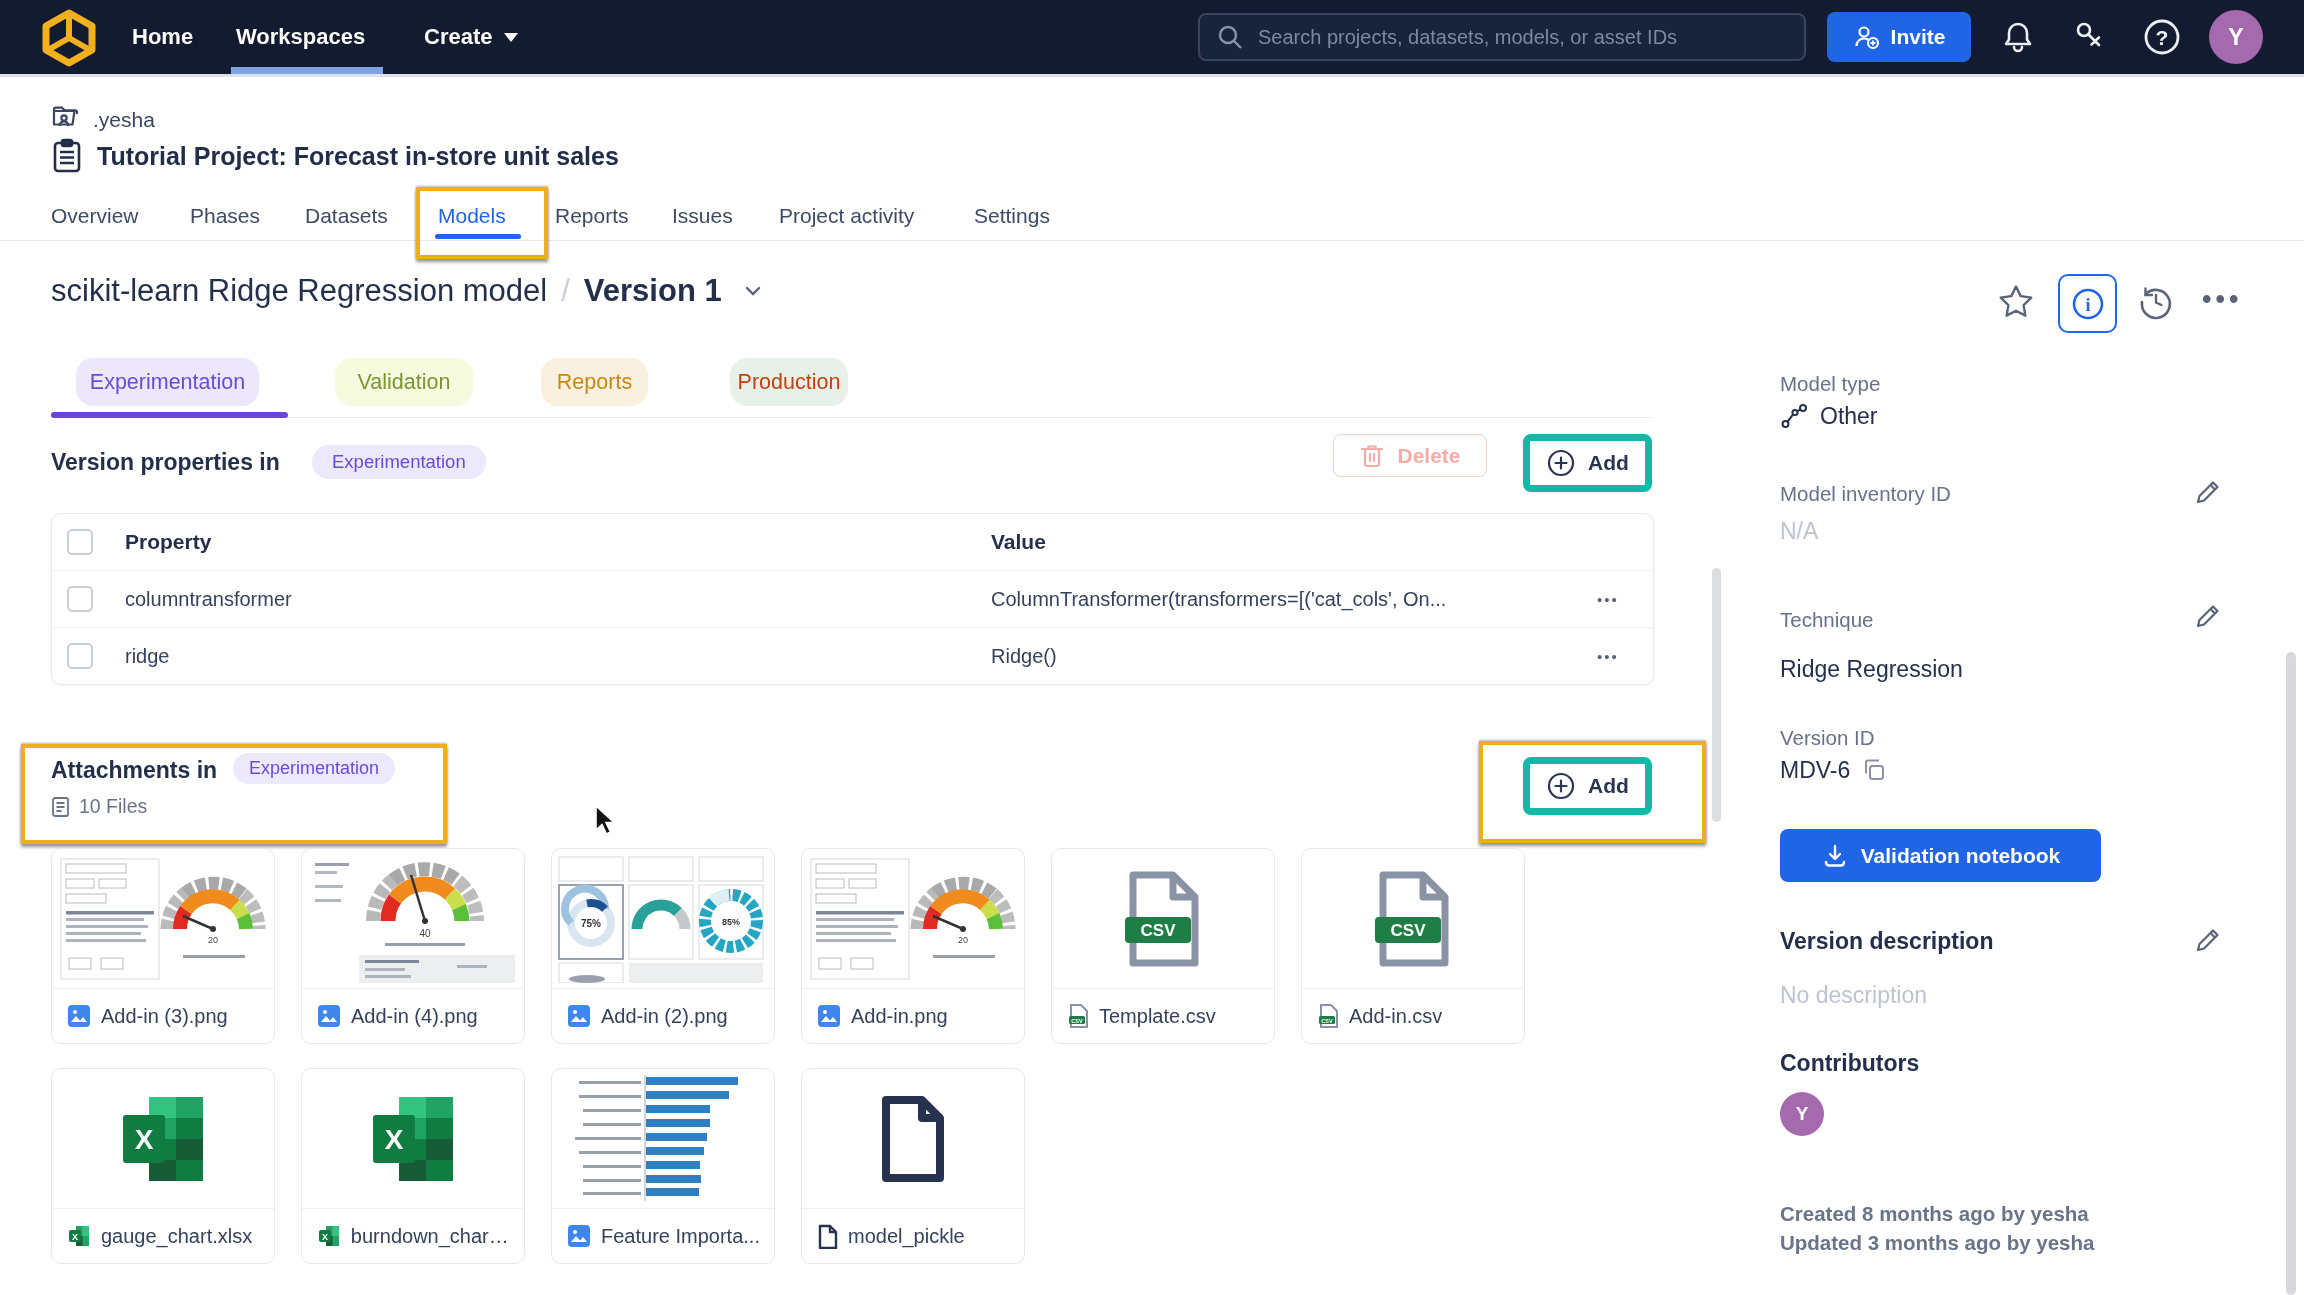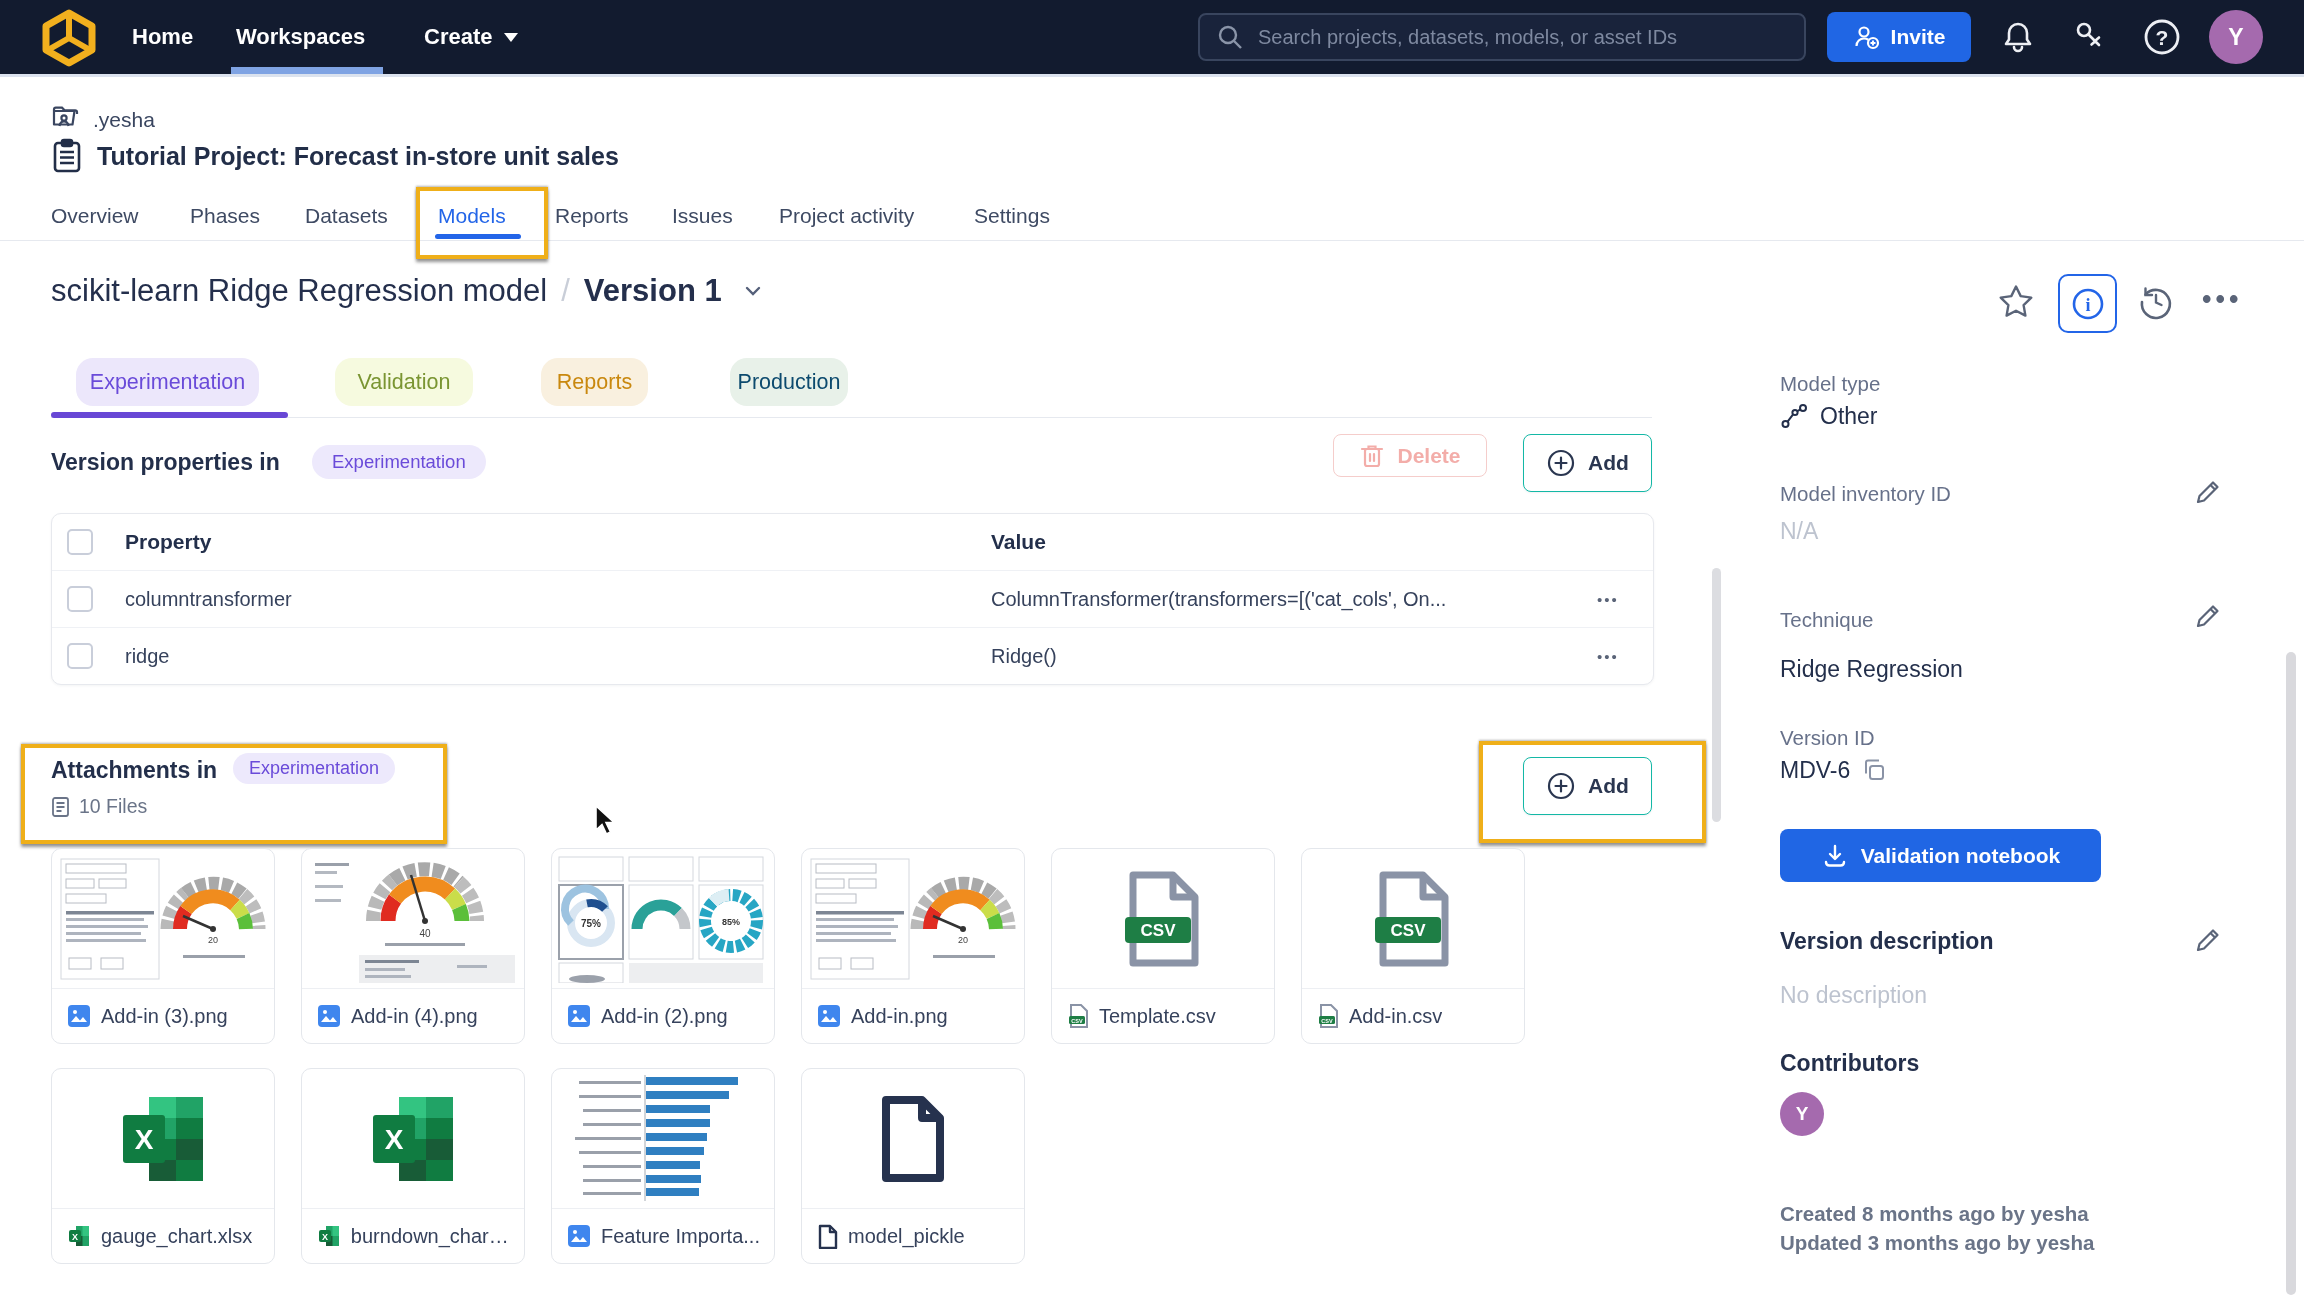--- a/index.html
+++ b/index.html
@@ -41,31 +41,31 @@
   .iconbtn{display:flex;align-items:center;justify-content:center;cursor:pointer}
   .infobox{left:2058px;top:274px;width:55px;height:55px;border:2px solid #2365E8;border-radius:10px}
   .moredots{font-size:27px;letter-spacing:4px;color:#5A6478;font-weight:700}
 
   
   .stage{top:358px;height:48px;border-radius:17px;display:flex;align-items:center;justify-content:center;
          font-size:21.5px;font-weight:500;cursor:pointer}
   .st-exp{left:76px;width:183px;background:#ECE7FB;color:#6A4BD9}
   .st-val{left:335px;width:138px;background:#F6FADF;color:#7A9532}
   .st-stg{left:541px;width:107px;background:#F9F0DF;color:#C9880F}
-  .st-prd{left:730px;width:118px;background:#E8F1E9;color:#0c4a6e}
+  .st-prd{left:730px;width:118px;background:#E8F1E9;color:#c2410c}
   .stage-underline{left:51px;top:412px;width:237px;height:6px;background:#6847D5;border-radius:3px}
   .stage-divider{left:51px;top:417px;width:1601px;height:1px;background:#E6E9EF}
 
   
   .sect-h{font-size:23px;font-weight:700;color:#232F4B}
   .badge{height:34px;padding:0 20px;border-radius:17px;background:#EDE9FC;color:#6A4BD9;font-size:18.5px;
          display:flex;align-items:center}
   .btn{border-radius:8px;display:flex;align-items:center;justify-content:center;gap:12px;
        font-size:21px;font-weight:600;box-sizing:border-box;cursor:pointer}
-  .btn-outline{background:#fff;border:1px solid #14b8a6;color:#2A3650;box-shadow:0 1px 2px rgba(20,30,60,.06)}
+  .btn-outline{background:#fff;border:7px solid #14b8a6;color:#2A3650;box-shadow:0 1px 2px rgba(20,30,60,.06)}
   .btn-danger{background:#fff;border:1px solid #F5CDCB;color:#F3ADA9}
   .btn-primary{background:#2066E4;color:#fff}
 
   
   .ptable{left:51px;top:513px;width:1601px;border:1px solid #E7E9EE;border-radius:10px;background:#fff;
           box-shadow:0 1px 3px rgba(20,30,60,.05);overflow:hidden}
   .trow{display:flex;align-items:center;height:56px;border-bottom:1px solid #EFF1F5}
   .trow:last-child{border-bottom:none}
   .cb{width:22px;height:22px;border:2px solid #C9CEDA;border-radius:5px;margin-left:15px;flex:none;cursor:pointer;background:#fff}
   .c-prop{margin-left:32px;width:866px;font-size:20px;color:#36425C}

